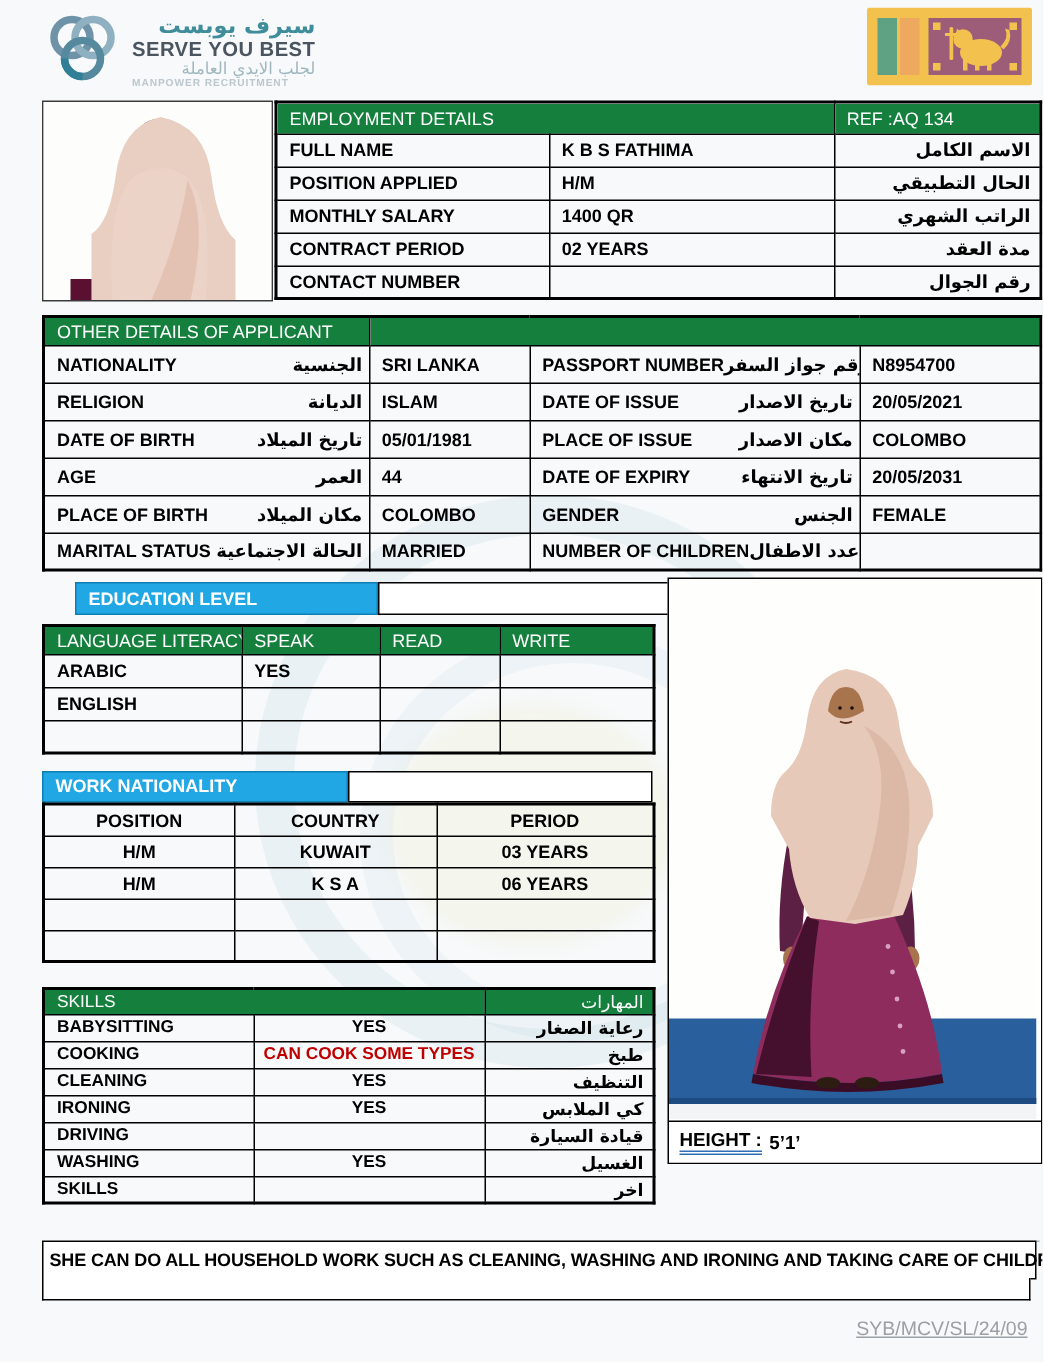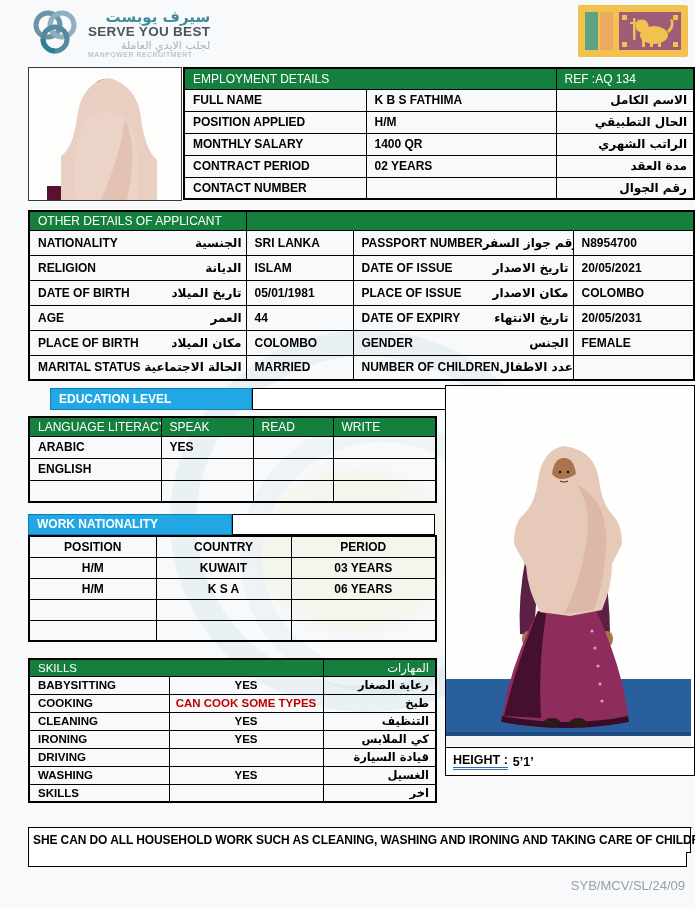--- a/index.html
+++ b/index.html
@@ -60,21 +60,21 @@
   .hw-cell+.hw-cell{border-left:1.5px solid #000;}
   .hw-label{border-bottom:3px double #2f6db5;padding-bottom:0px;}
 
   
   #remarks-hdr{position:absolute;left:28px;top:811px;width:665px;display:flex;}
   #remarks-hdr .r-hdr{width:82px;height:16px;background:#1f3864;color:#fff;font-size:10.5px;font-weight:bold;line-height:16px;padding-left:8px;border:1px solid #1f3864;margin-top:22px;}
   #remarks-hdr .r-rest{flex:1;height:16px;border-bottom:1px solid #aab4bc;}
   #remarks-text{position:absolute;left:28px;top:827px;width:657px;height:24px;border:1.5px solid #000;background:#fff;font-size:12px;font-weight:bold;line-height:24px;padding-left:4px;letter-spacing:-0.1px;white-space:nowrap;}
   #remarks-empty{position:absolute;left:28px;top:852px;width:657px;height:14px;border:1.5px solid #000;border-top:none;background:#fff;}
 
-  #footer{position:absolute;right:10px;top:878px;color:#9aa0a6;font-size:13px;}
+  #footer{position:absolute;right:10px;top:878px;color:#9aa0a6;font-size:13px;text-decoration:underline;}
 </style>
 </head>
 <body>
 
 <div id="page">
 
   <div class="wm wm1"></div>
   <div class="wm wm2"></div>
   <div class="wm wm3"></div>
 

